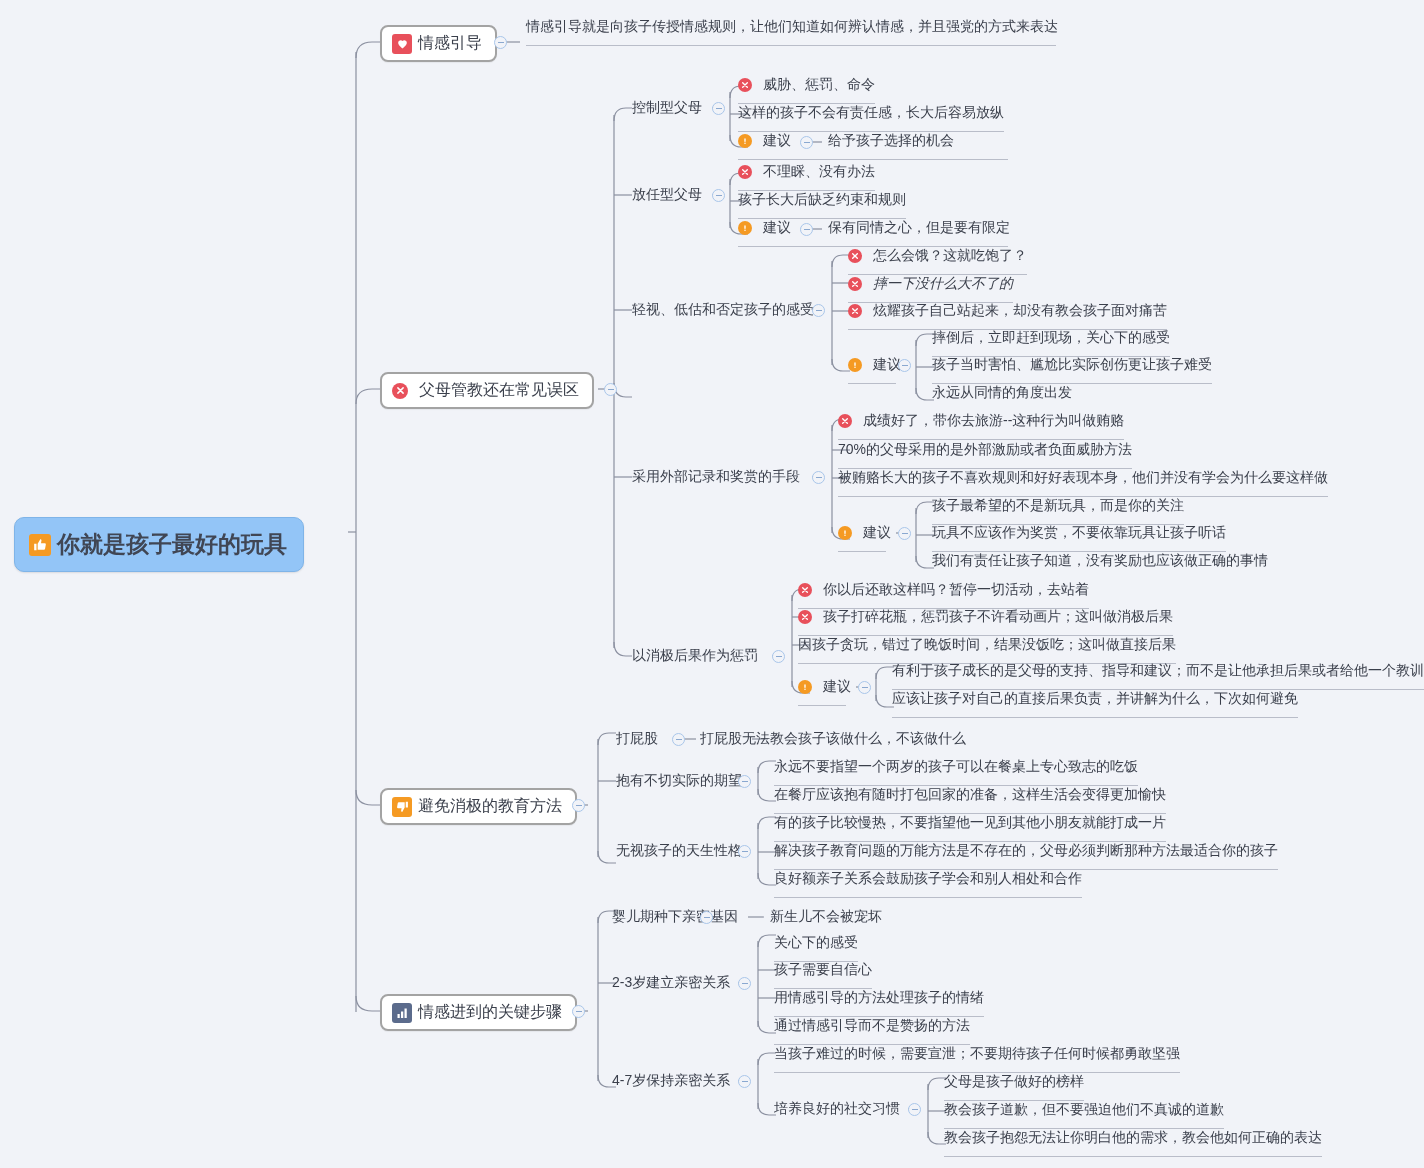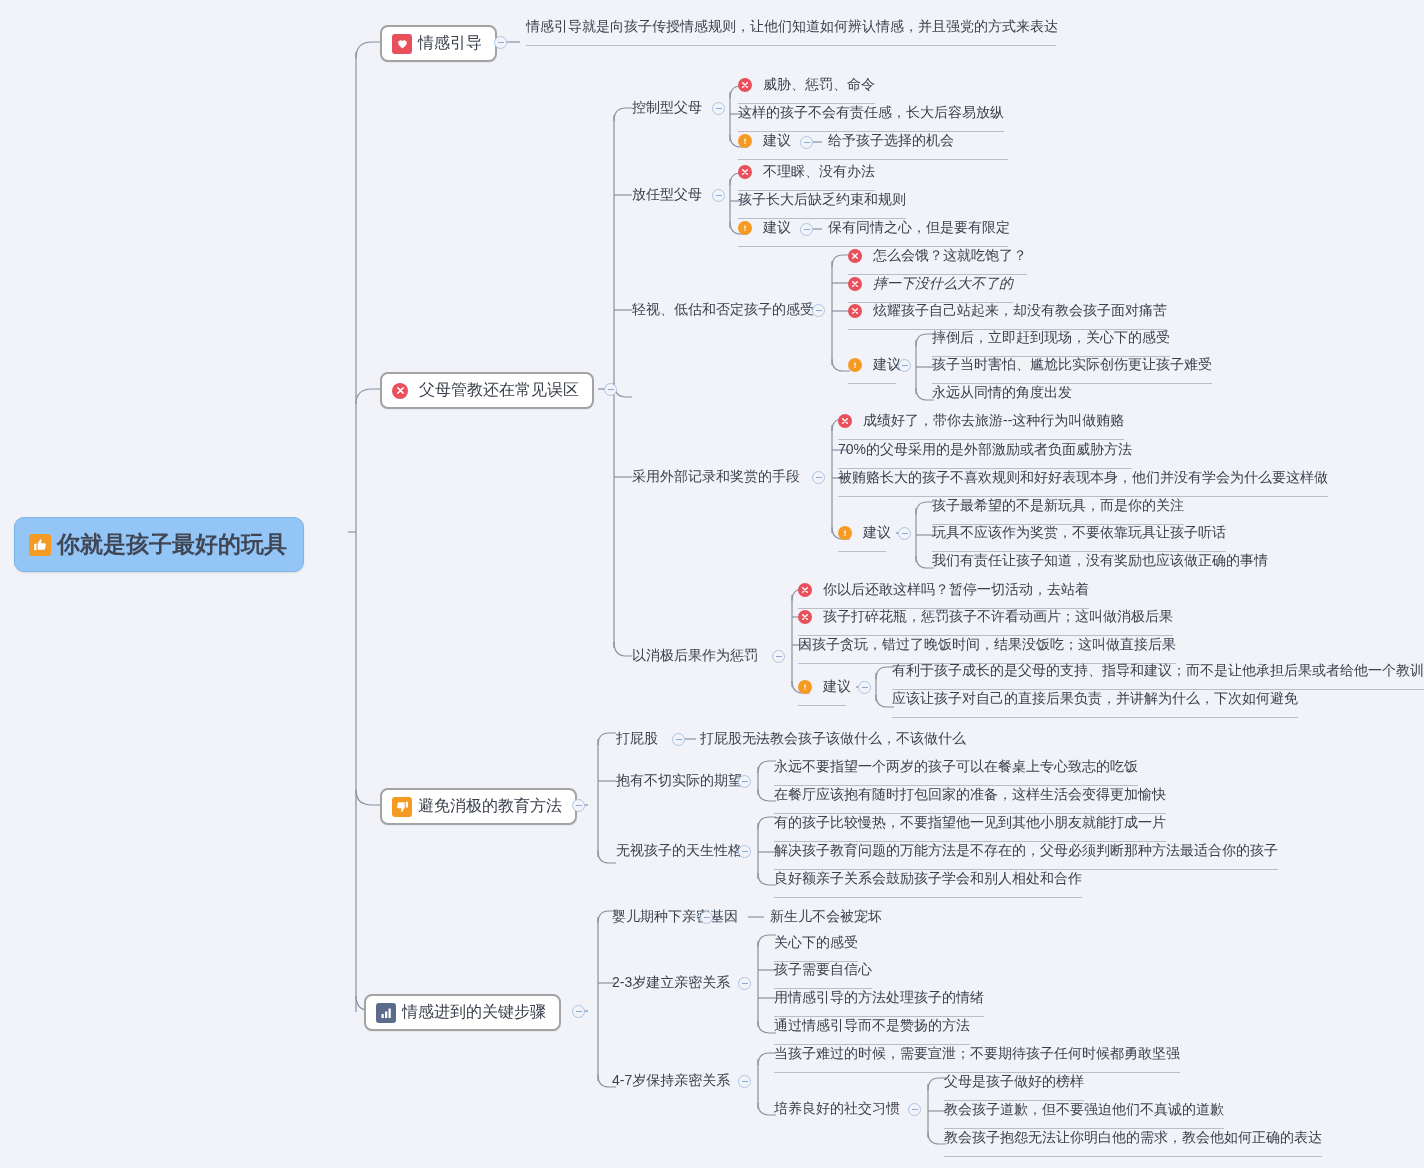--- a/index.html
+++ b/index.html
@@ -439,21 +439,21 @@
   <div class="tog" style="left:738px;top:775px;"></div>
   <div class="node leaf" style="left:774px;top:758px;">永远不要指望一个两岁的孩子可以在餐桌上专心致志的吃饭</div>
   <div class="node leaf" style="left:774px;top:786px;">在餐厅应该抱有随时打包回家的准备，这样生活会变得更加愉快</div>
 
   <div class="node lvl2" style="left:616px;top:842px;">无视孩子的天生性格</div>
   <div class="tog" style="left:738px;top:845px;"></div>
   <div class="node leaf" style="left:774px;top:814px;">有的孩子比较慢热，不要指望他一见到其他小朋友就能打成一片</div>
   <div class="node leaf" style="left:774px;top:842px;">解决孩子教育问题的万能方法是不存在的，父母必须判断那种方法最适合你的孩子</div>
   <div class="node leaf" style="left:774px;top:870px;">良好额亲子关系会鼓励孩子学会和别人相处和合作</div>
 
-  <div class="node lvl1" style="left:364px;top:994px;text-align:center;">
+  <div class="node lvl1" style="left:380px;top:994px;text-align:center;">
     <span class="ic">
       <span class="sq" style="background:#5b6b8c;display:inline-flex;align-items:center;justify-content:center;">
         <svg width="12" height="12" viewBox="0 0 24 24" fill="#ffffff">
             <rect x="3" y="14" width="4.5" height="8"></rect>
             <rect x="10" y="9" width="4.5" height="13"></rect>
             <rect x="17" y="3" width="4.5" height="19"></rect>
           </svg>
       </span>
     </span>
     <span class="lbl">情感进到的关键步骤</span>

